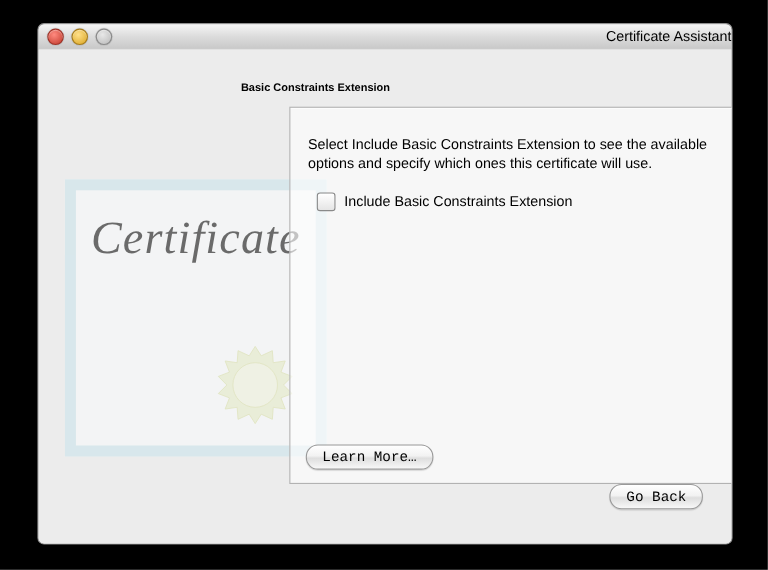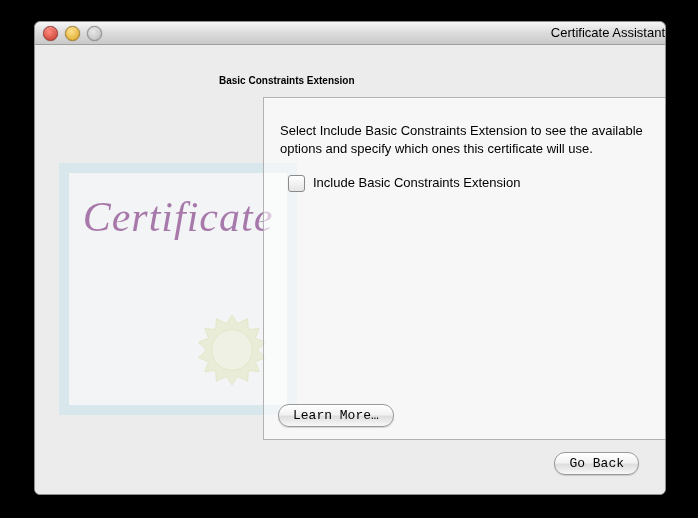--- a/index.html
+++ b/index.html
@@ -78,21 +78,21 @@
   }
   .cert-text {
     position: absolute;
     top: 20px;
     left: 0;
     right: 0;
     text-align: center;
     font-family: "Snell Roundhand", "Brush Script MT", cursive;
     font-size: 42px;
     font-style: italic;
-    color: #701a75;
+    color: #000000;
     letter-spacing: 1px;
   }
   .cert-seal {
     position: absolute;
     right: 16px;
     bottom: 16px;
     width: 78px;
     height: 78px;
   }
   .heading {
@@ -151,21 +151,21 @@
     background: linear-gradient(to bottom, #ffffff 0%, #f2f2f2 45%, #dedede 55%, #f8f8f8 100%);
     font-size: 13px;
     font-family: Liberation Mono, monospace;
     cursor: default;
     box-shadow: 0 1px 1px rgba(0,0,0,0.15), inset 0 1px 0 rgba(255,255,255,0.8);
     white-space: nowrap;
   }
   .button-row {
     position: absolute;
     right: 26px;
-    bottom: 20px;
+    bottom: 32px;
     display: flex;
     gap: 28px;
   }
 </style>
 </head>
 <body>
 
 <div class="window">
 
   <div class="titlebar">

